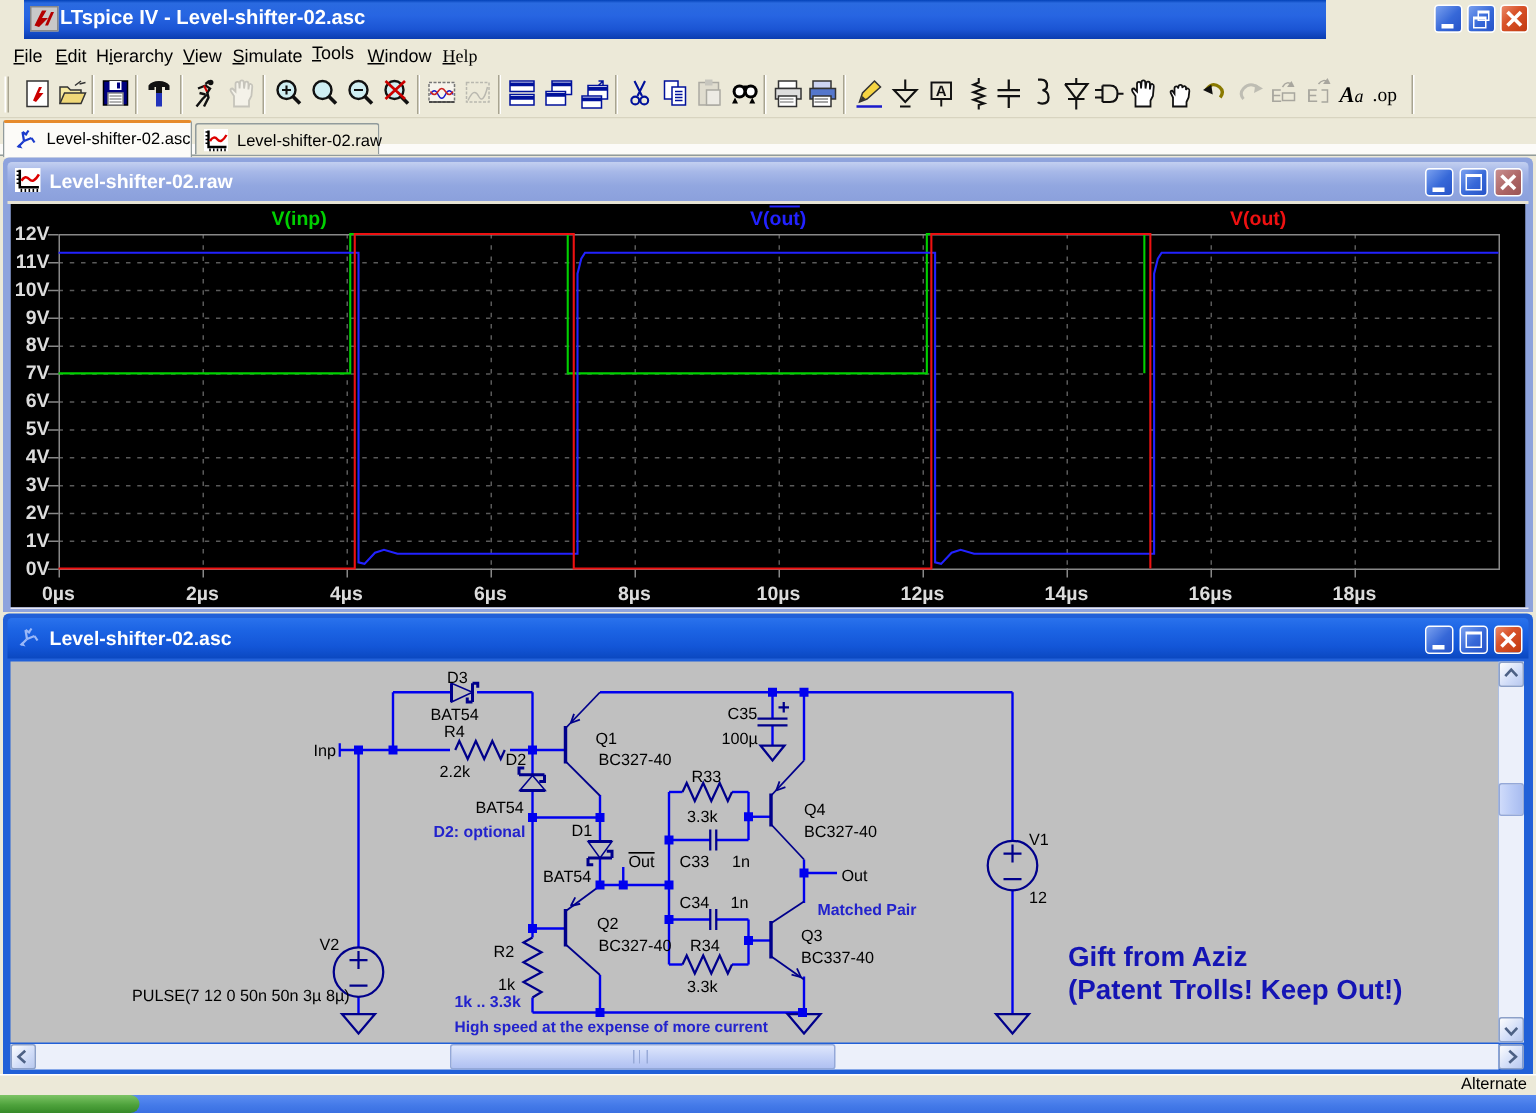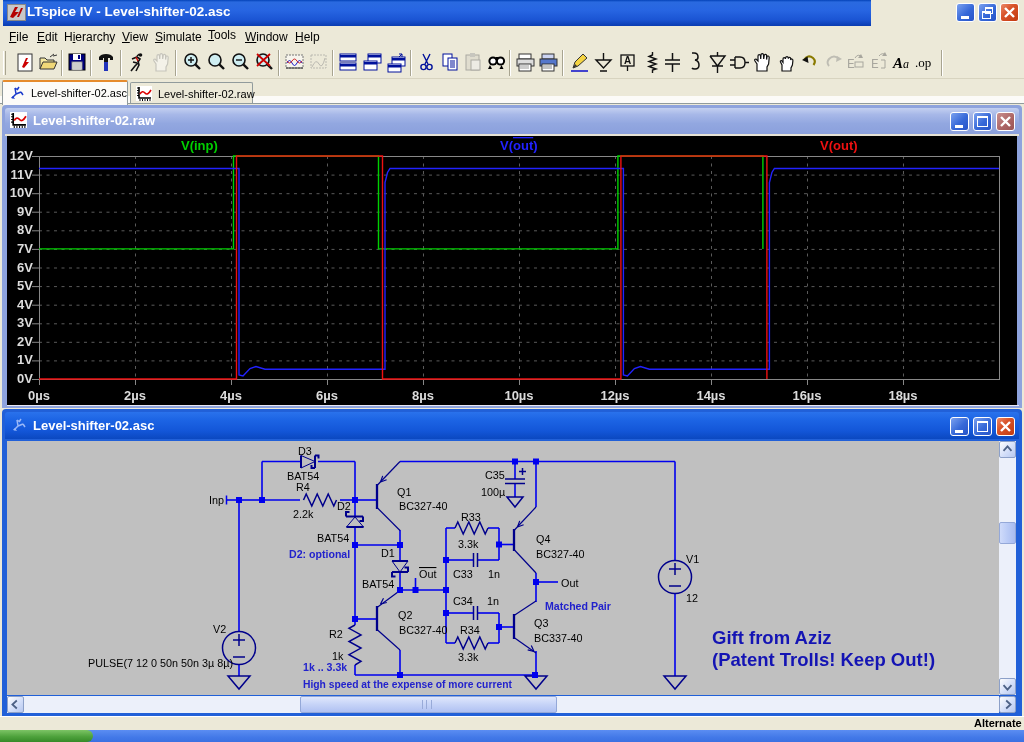--- a/index.html
+++ b/index.html
@@ -1,21 +1,21 @@
 <!DOCTYPE html>
 <html><head><meta charset="utf-8">
 <style>
 *{margin:0;padding:0;box-sizing:border-box}
 html,body{width:1024px;height:742px;overflow:hidden}
 body{font-family:"Liberation Sans",sans-serif;background:#ECE9D8;position:relative}
 .abs{position:absolute}
 </style></head>
 <body>
 
-<div class="abs" style="left:3px;top:0;width:868px;height:26px;background:linear-gradient(180deg,#0342b8 0%,#2a6ae0 8%,#2765e2 40%,#1b55d4 75%,#0a3cb0 100%);">
+<div class="abs" style="left:16px;top:0;width:868px;height:26px;background:linear-gradient(180deg,#0342b8 0%,#2a6ae0 8%,#2765e2 40%,#1b55d4 75%,#0a3cb0 100%);">
  <div class="abs" style="left:4px;top:4px;width:19px;height:17px;background:#c8c8c8;border:1px solid #888;">
   <svg width="17" height="15" viewBox="0 0 17 15">
    <path d="M2 12 L7 2 L10 2 L7 7 L11 7 L5 13 Z" fill="#b40000"></path>
    <path d="M9 12 L13 3 L15 3 L11 12 Z" fill="#b40000"></path>
   </svg>
  </div>
  <div class="abs" style="left:24px;top:4px;color:#fff;font-size:13.5px;font-weight:bold;letter-spacing:0px;">LTspice IV - Level-shifter-02.asc</div>
 </div>
 
 <div class="abs" style="left:956px;top:3px;width:19px;height:19px;border:1px solid #fff;border-radius:3px;background:linear-gradient(135deg,#7ba1ef 0%,#3668d8 55%,#2854c8 100%);">
@@ -31,21 +31,21 @@
     </svg>
   </div>
 <div class="abs" style="left:0;top:26px;width:1024px;height:21px;background:#ECE9D8;font-size:12px;color:#000;">
     <span class="abs" style="left:9px;top:4px;"><span style="text-decoration:underline">F</span>ile</span>
     <span class="abs" style="left:37px;top:4px;"><span style="text-decoration:underline">E</span>dit</span>
     <span class="abs" style="left:64px;top:4px;">H<span style="text-decoration:underline">i</span>erarchy</span>
     <span class="abs" style="left:122px;top:4px;"><span style="text-decoration:underline">V</span>iew</span>
     <span class="abs" style="left:155px;top:4px;"><span style="text-decoration:underline">S</span>imulate</span>
     <span class="abs" style="left:208px;top:2px;"><span style="text-decoration:underline">T</span>ools</span>
     <span class="abs" style="left:245px;top:4px;"><span style="text-decoration:underline">W</span>indow</span>
-    <span class="abs" style="left:295px;top:4px;"><span style="text-decoration:underline">H</span>elp</span>
+    <span class="abs" style="left:295px;top:4px;font-family:Liberation Serif, serif;"><span style="text-decoration:underline">H</span>elp</span>
   </div>
 <div class="abs" style="left:0;top:47px;width:1024px;height:32px;background:#ECE9D8;border-bottom:1px solid #d8d4c0;"></div>
 <div class="abs" style="left:3px;top:51px;width:3px;height:24px;border-left:1px solid #fff;border-right:1px solid #a8a490;"></div>
 <div class="abs" style="left:14px;top:51px;width:23px;height:23px;"><svg width="23" height="23">
       <rect x="4" y="3" width="14" height="17" fill="#fff" stroke="#333"></rect>
       <path d="M8 16 L12 7 L14 7 L12 11 L15 11 L10 17 Z" fill="#c00"></path>
     </svg></div>
 <div class="abs" style="left:37px;top:51px;width:23px;height:23px;"><svg width="23" height="23">
       <path d="M3 18 L3 7 L8 7 L10 9 L17 9 L17 11" fill="#f6e9a0" stroke="#333"></path>
       <path d="M3 18 L6 11 L20 11 L17 18 Z" fill="#f0d878" stroke="#333"></path>
@@ -559,16 +559,16 @@
         <path d="M10 4 L5 8.5 L10 13" stroke="#4d6185" stroke-width="2" fill="none"></path>
       </svg></div>
 <div class="abs" style="left:997px;top:287px;width:17px;height:17px;background:linear-gradient(135deg,#fdfdfd,#d0dcf8 60%,#b8c8ee);border:1px solid #8ca0c8;border-radius:2px;"><svg width="15" height="15" viewBox="0 0 17 17">
         <path d="M7 4 L12 8.5 L7 13" stroke="#4d6185" stroke-width="2" fill="none"></path>
       </svg></div>
 <div class="abs" style="left:298px;top:287px;width:257px;height:17px;background:linear-gradient(180deg,#dfe7fc,#c6d3f7 50%,#b0c1f2);border:1px solid #94a8d8;border-radius:2px;"></div>
 <div class="abs" style="left:420px;top:291px;width:10px;height:9px;border-left:1px solid #98aad8;border-right:1px solid #98aad8;background:linear-gradient(90deg,transparent 3px,#98aad8 3px,#98aad8 4px,transparent 4px);"></div>
 </div>
 
 <div class="abs" style="left:0;top:716px;width:1024px;height:14px;background:#ECE9D8;border-top:1px solid #fff;"></div>
-<div class="abs" style="left:974px;top:717px;font-size:11px;color:#000;font-weight:bold;">Alternate</div>
+<div class="abs" style="left:974px;top:717px;font-size:11px;color:#000;">Alternate</div>
 
 <div class="abs" style="left:0;top:730px;width:1024px;height:12px;background:linear-gradient(180deg,#5b8df2 0%,#4379e8 60%,#3a70e2 100%);"></div>
 <div class="abs" style="left:0;top:730px;width:93px;height:12px;background:linear-gradient(180deg,#7cc465 0%,#4ea23c 55%,#368a28 100%);border-radius:0 9px 9px 0;"></div>
 
 </body></html>

